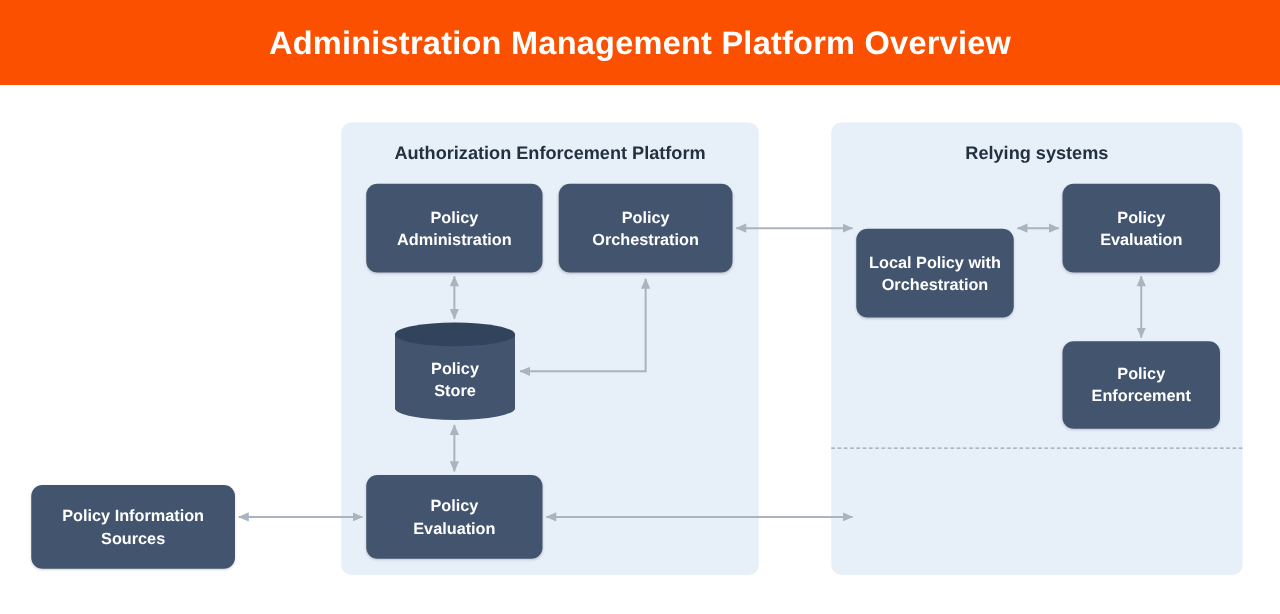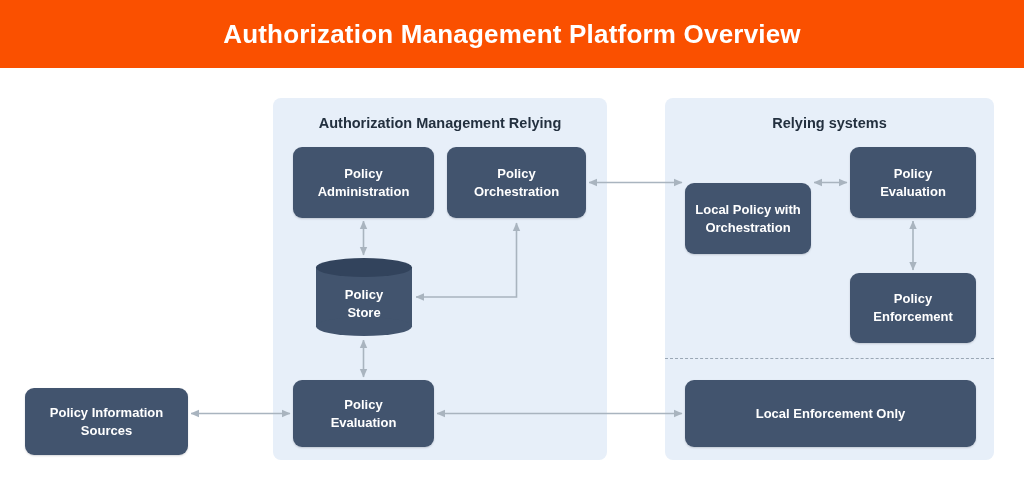--- a/index.html
+++ b/index.html
@@ -168,27 +168,27 @@
     top: 0;
     width: 1024px;
     height: 423px;
     pointer-events: none;
   }
 </style>
 </head>
 <body>
 
 <div id="header-bar">
-  <div id="header-title">Authorization Management Platform Overview</div>
+  <div id="header-title">Administration Management Platform Overview</div>
 </div>
 
 <div id="diagram-canvas">
 
   <div class="group-panel" id="panel-amp">
-    <div class="group-title">Authorization Management Relying</div>
+    <div class="group-title">Authorization Enforcement Platform</div>
   </div>
 
   <div class="group-panel" id="panel-relying">
     <div class="group-title">Relying systems</div>
     <div id="relying-divider"></div>
   </div>
 
   <svg id="connector-layer" viewBox="0 0 1024 423" width="1024" height="423">
     <defs>
       <marker id="arrow-end" markerWidth="9" markerHeight="9" refX="8" refY="4.5" orient="auto" markerUnits="userSpaceOnUse">
@@ -247,22 +247,19 @@
   <div class="node-box" id="node-policy-evaluation-relying">
     <span class="node-label">Policy
 Evaluation</span>
   </div>
 
   <div class="node-box" id="node-policy-enforcement">
     <span class="node-label">Policy
 Enforcement</span>
   </div>
 
-  <div class="node-box" id="node-local-enforcement-only">
-    <span class="node-label">Local Enforcement Only</span>
-  </div>
 
   <div class="node-box" id="node-policy-information-sources">
     <span class="node-label">Policy Information
 Sources</span>
   </div>
 
 </div>
 
 </body></html>

